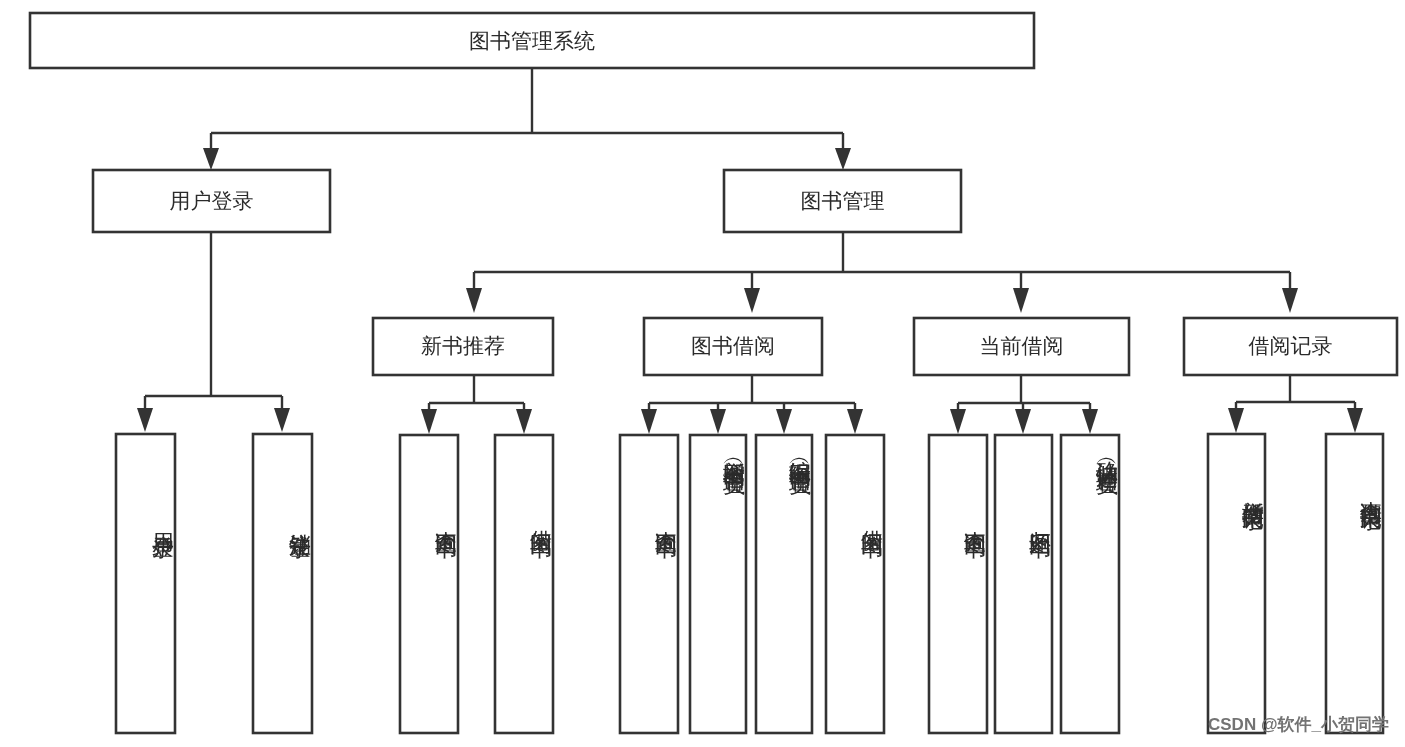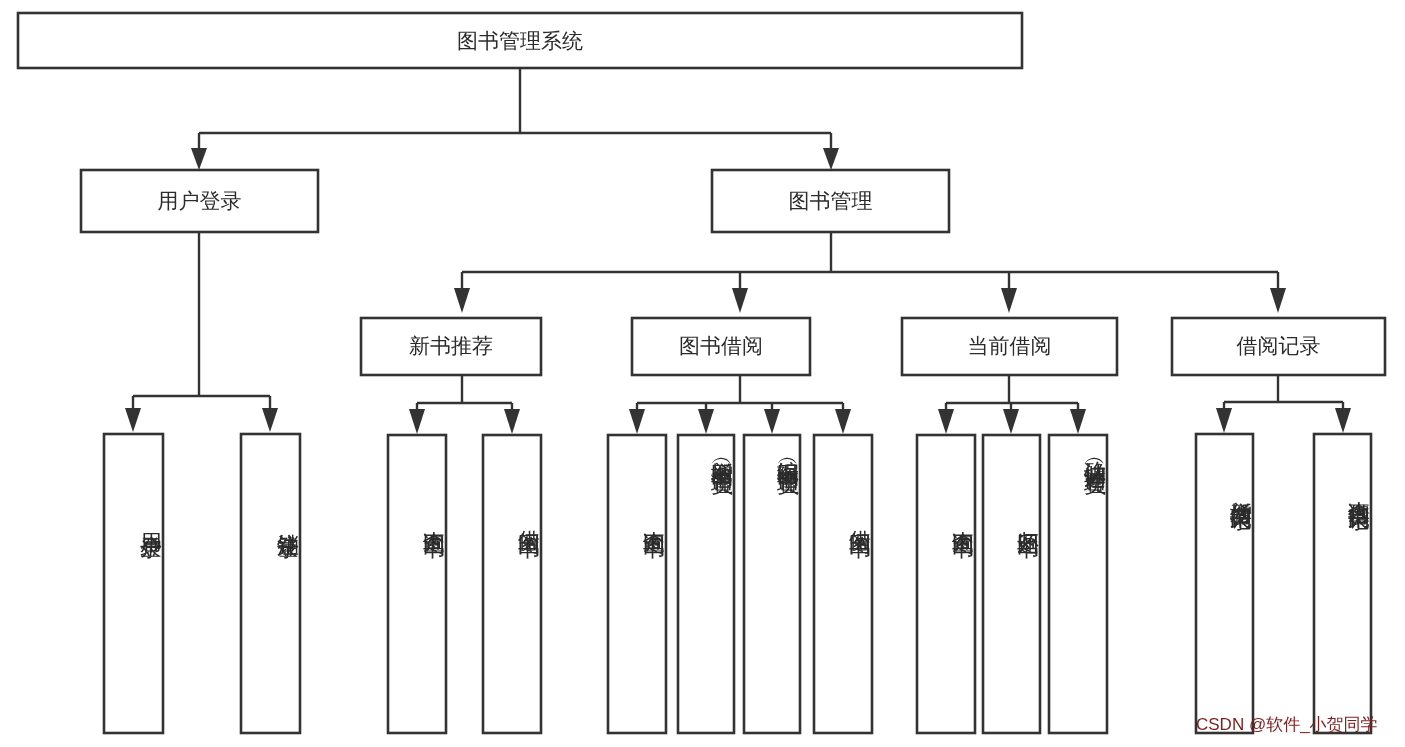--- a/index.html
+++ b/index.html
@@ -9,21 +9,21 @@
   }
   body {
     width: 1405px;
     height: 747px;
     font-family: "Liberation Sans", "DejaVu Sans", sans-serif;
     overflow: hidden;
     position: relative;
   }
   #diagram-root {
     position: absolute;
-    left: 0;
+    left: 12px;
     top: 0;
     width: 1112px;
     height: 747px;
   }
   svg#tree {
     position: absolute;
     left: 0;
     top: 0;
     width: 1405px;
     height: 747px;
@@ -70,23 +70,24 @@
     letter-spacing: 2px;
     white-space: nowrap;
     text-align: center;
     pointer-events: none;
     user-select: none;
   }
   .watermark {
     position: absolute;
     font-family: "Liberation Sans", "DejaVu Sans", sans-serif;
     font-size: 17px;
-    color: #7f1d1d;
+    color: #737373;
     white-space: nowrap;
     user-select: none;
+    font-weight: bold;
   }
 </style>
 </head>
 <body>
 
 <div id="diagram-root">
 
   <svg id="tree" viewBox="0 0 1405 747">
 
     <path class="connector" d="M520,68 L520,133"></path>

